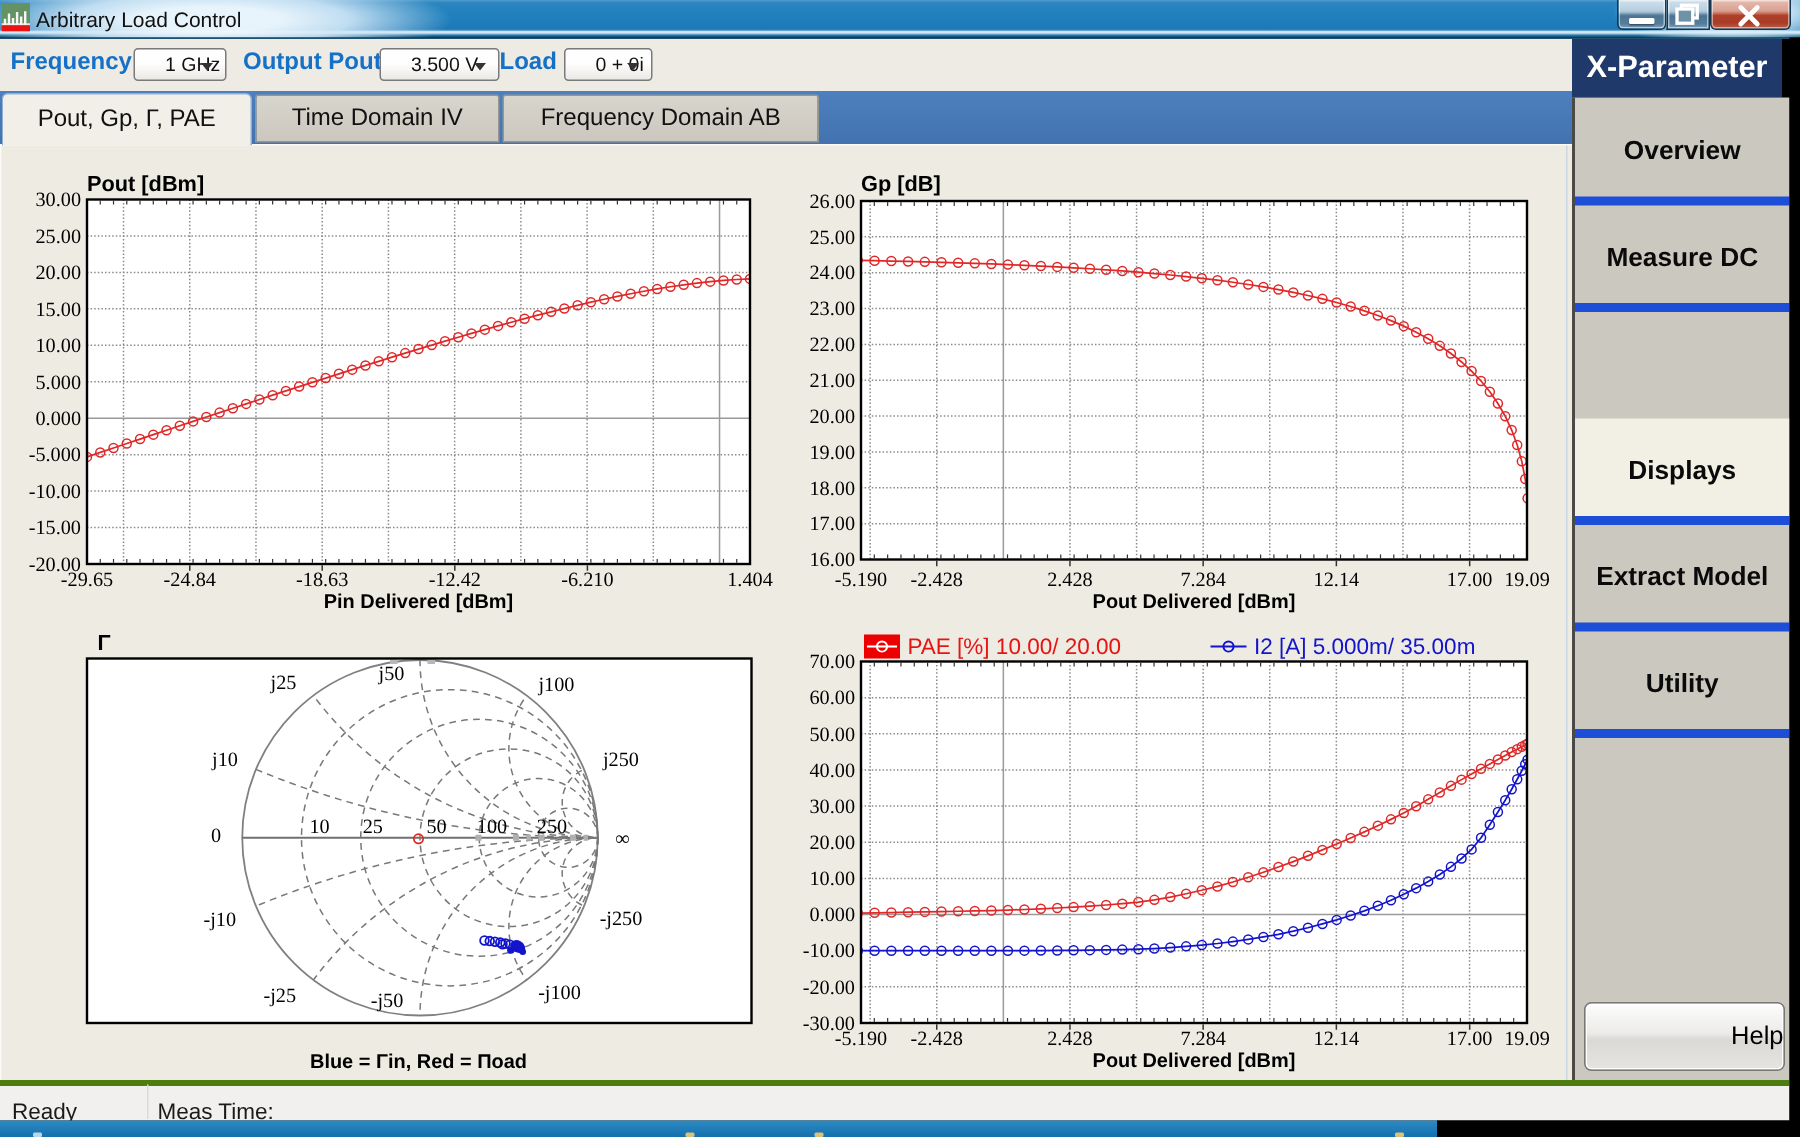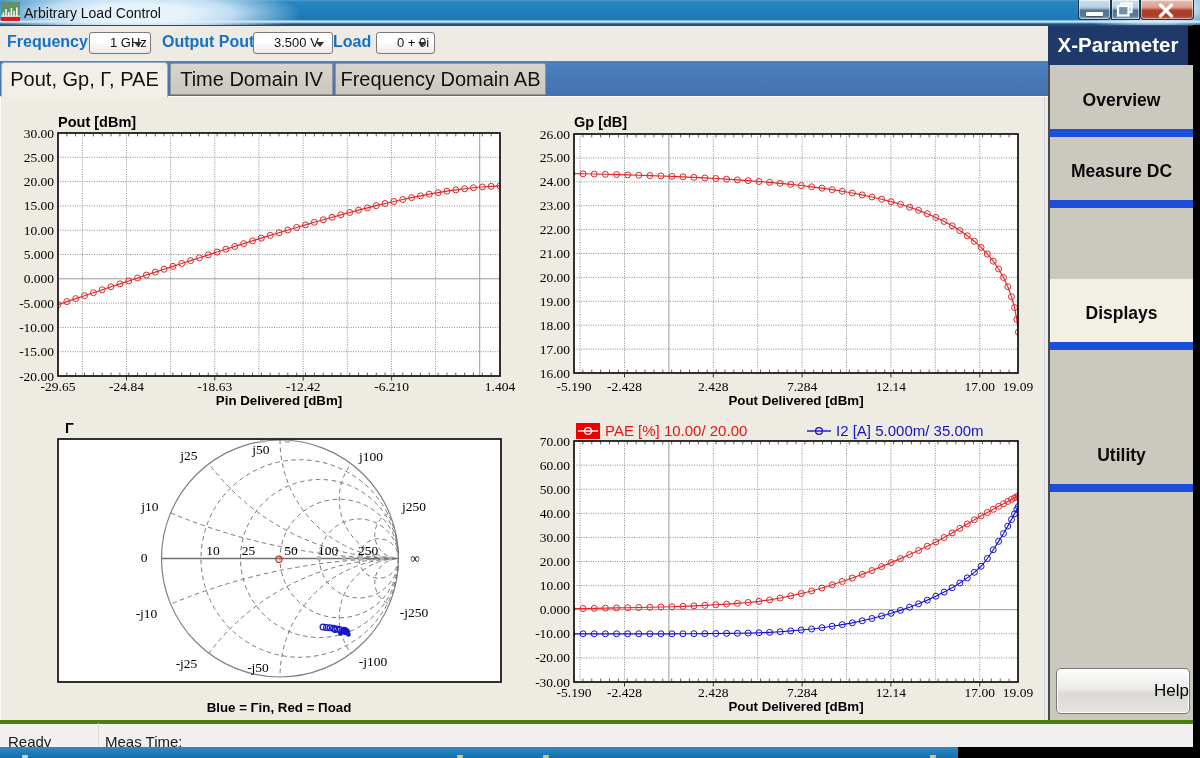--- a/index.html
+++ b/index.html
@@ -10,33 +10,33 @@
 .wbtn{top:0;height:20px;border:1px solid #17374f;border-top:none;box-shadow:inset 0 0 0 1px rgba(255,255,255,.5)}
 #bmin{left:1078px;width:33px;border-radius:0 0 4px 4px;background:linear-gradient(180deg,#cfe0ec 0%,#b7cedf 38%,#8fafc6 46%,#5b7f9c 52%,#4d7492 58%,#567e9c 84%,#86a6bd 100%)}
 #bmax{left:1111px;width:29px;background:linear-gradient(180deg,#cfe0ec 0%,#b7cedf 38%,#8fafc6 46%,#5b7f9c 52%,#4d7492 58%,#567e9c 84%,#86a6bd 100%)}
 #bclose{left:1140px;width:54px;border-radius:0 0 4px 4px;background:linear-gradient(180deg,#e7beb1 0%,#d8a090 38%,#c97762 46%,#b04028 54%,#a83c28 80%,#bc5e46 100%)}
 #minbar{left:1086px;top:12px;width:17px;height:4px;background:#fff;border-radius:1px;box-shadow:0 1px 1px rgba(0,0,0,.4)}
 #toolbar{left:0;top:26px;width:1048px;height:35px;background:#edebe4}
 .tlabel{top:7px;font-size:16px;font-weight:bold;color:#1570c8}
 .dd{top:6px;height:22px;background:linear-gradient(#fefefe 45%,#ebe9e5);border:1px solid #7a7a7a;border-radius:3px;font-size:13px;color:#111;line-height:20px;padding-left:20px}
 .arr{position:absolute;right:8px;top:9px;width:0;height:0;border-left:4px solid transparent;border-right:4px solid transparent;border-top:5px solid #333}
 #tabstrip{left:0;top:61px;width:1048px;height:35px;background:linear-gradient(#4d80c0,#4372ae)}
-.tab{position:absolute;text-align:center;font-size:20px;color:#111}
+.tab{position:absolute;text-align:center;font-size:16px;color:#111}
 #tab1{left:1px;top:1px;width:167px;height:35px;background:#f1efe7;border:1px solid #8fafd4;border-bottom:none;border-radius:4px 4px 0 0;line-height:33px;z-index:3}
 #tab2{left:170px;top:2px;width:163px;height:32px;background:linear-gradient(#d8d5cd,#cbc7be);border:1px solid #979590;border-radius:2px 2px 0 0;line-height:30px}
 #tab3{left:335px;top:2px;width:211px;height:32px;background:linear-gradient(#d8d5cd,#cbc7be);border:1px solid #979590;border-radius:2px 2px 0 0;line-height:30px}
 #content{left:0;top:96px;width:1048px;height:624px;background:#edebe2;border-top:1px solid #fbfaf7;border-left:1px solid #fbfaf7}
 #charts{position:absolute;left:0;top:0}
 .tick{font-family:"Liberation Serif",serif;font-size:13.5px;fill:#000}
 .ctitle{font-family:"Liberation Sans",sans-serif;font-size:14.5px;font-weight:bold;fill:#000}
 .atitle{font-family:"Liberation Sans",sans-serif;font-size:13.3px;font-weight:bold;fill:#000}
 .leg{font-family:"Liberation Sans",sans-serif;font-size:15px}
 #sidehead{left:1048px;top:26px;width:140px;height:39px;background:#20396b;color:#fff;font-size:20.5px;font-weight:bold;text-align:center;line-height:38px}
 #sidepanel{left:1048px;top:65px;width:145px;height:655px;background:#cbc8bf;border-left:2px solid #4c4a46}
-.sbtn{position:absolute;left:0;width:143px;text-align:center;font-size:17.5px;font-weight:bold;color:#0a0a0a;border-bottom:8px solid #1d4ed8}
+.sbtn{position:absolute;left:0;width:143px;text-align:center;font-size:17.5px;font-weight:bold;color:#0a0a0a;border-bottom:6px solid #1d4ed8}
 #help{position:absolute;left:6px;top:603px;width:134px;height:46px;background:linear-gradient(#fdfdfd,#ecebe9 45%,#dbd9d5 55%,#e6e4e0);border:1px solid #7a7873;border-radius:5px;box-shadow:inset 0 0 0 1px #fff;font-size:17px;text-align:right;line-height:44px;color:#000}
 #statusbar{left:0;top:720px;width:1193px;height:27px;background:#f1f0ee;border-top:4px solid #4d7c0f;font-size:15px;color:#1a1a1a}
 #taskbar{left:0;top:747px;width:958px;height:11px;background:linear-gradient(#2d8ac2,#1470ae)}
 #blackr{left:1193px;top:25px;width:7px;height:722px;background:#000}
 #blackbr{left:958px;top:747px;width:242px;height:11px;background:#010101}
 </style></head><body>
 <div id="app">
 <div class="abs" id="titlebar">
 <svg class="abs" id="appicon" width="19" height="19">
         <rect width="19" height="19" fill="#639264"></rect>
@@ -802,20 +802,21 @@
         <line x1="806" y1="430" x2="830" y2="430" stroke="#1414cc" stroke-width="1.4"></line>
         <circle cx="818" cy="430" r="3.4" fill="none" stroke="#1414cc" stroke-width="1.3"></circle>
         <text x="835" y="435" class="leg" fill="#1414cc">I2 [A] 5.000m/ 35.00m</text>
       </svg>
     </div>
 <div class="abs" id="sidehead">X-Parameter</div>
 <div class="abs" id="sidepanel">
 <div class="sbtn" style="top:0;height:72px;line-height:70px">Overview</div>
 <div class="sbtn" style="top:72px;height:71px;line-height:69px">Measure DC</div>
 <div class="sbtn" style="top:214px;height:71px;line-height:69px;background:#f2f0e4">Displays</div>
+<div class="sbtn" style="top:285px;height:71px;line-height:69px">Extract Model</div>
 <div class="sbtn" style="top:356px;height:71px;line-height:69px">Utility</div>
 <div id="help">Help</div>
 </div>
 <div class="abs" id="statusbar">
       <span style="position:absolute;left:8px;top:9px">Ready</span>
       <span style="position:absolute;left:105px;top:9px">Meas Time:</span>
     </div>
 <div class="abs" id="taskbar"></div>
     <div class="abs" style="position:absolute;left:22px;top:755px;width:6px;height:3px;background:#bcd4e8;border-radius:1px"></div>
     <div style="position:absolute;left:457px;top:755px;width:6px;height:3px;background:#d9c27c;border-radius:1px"></div>

